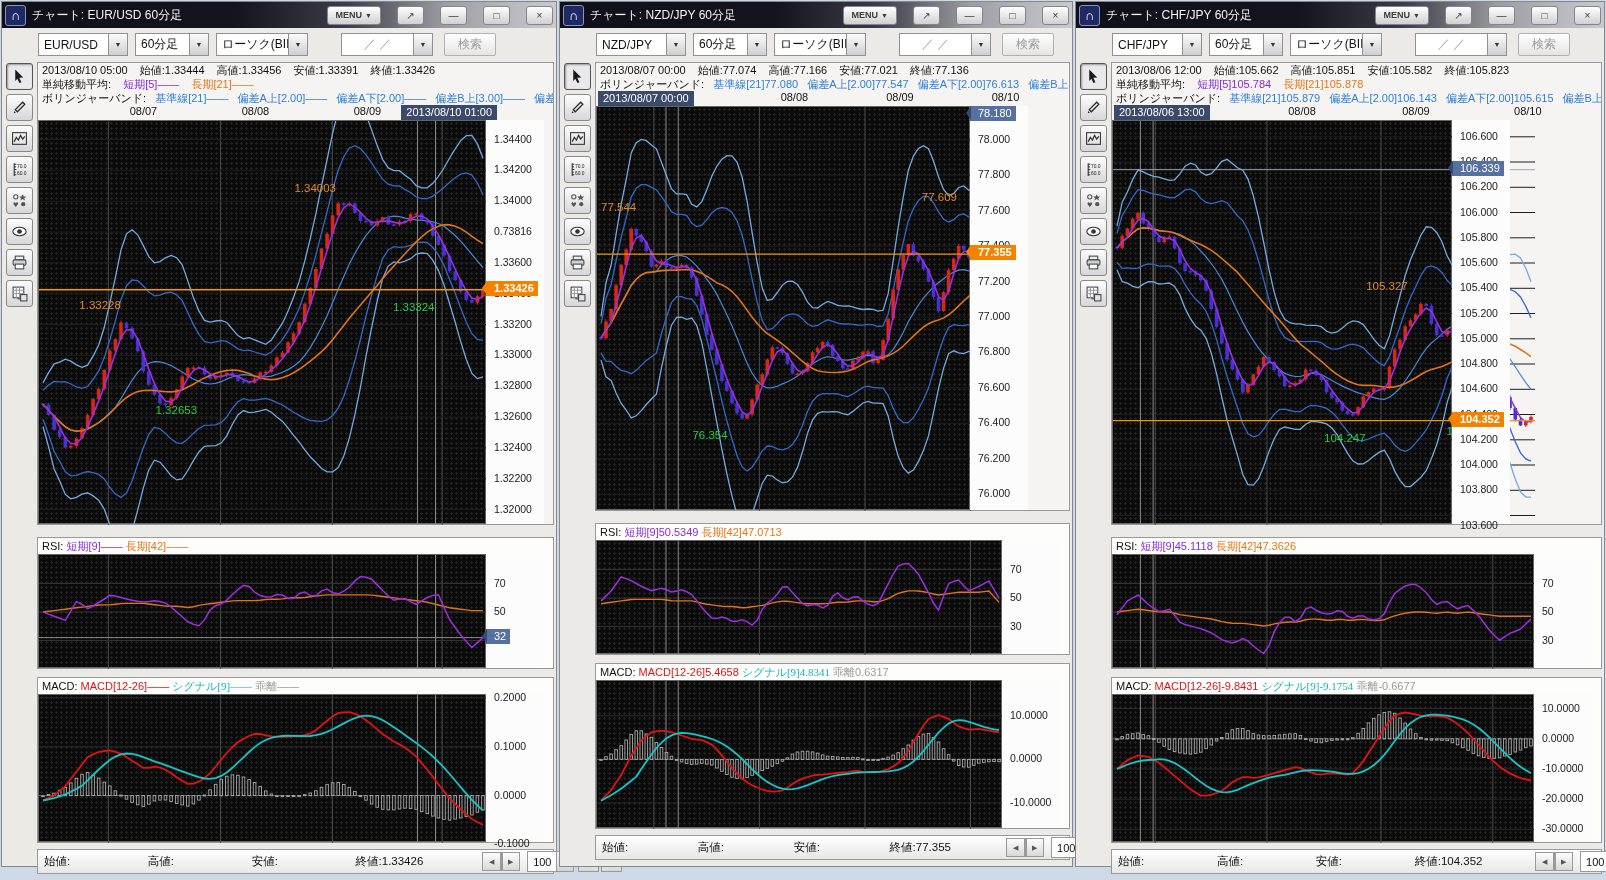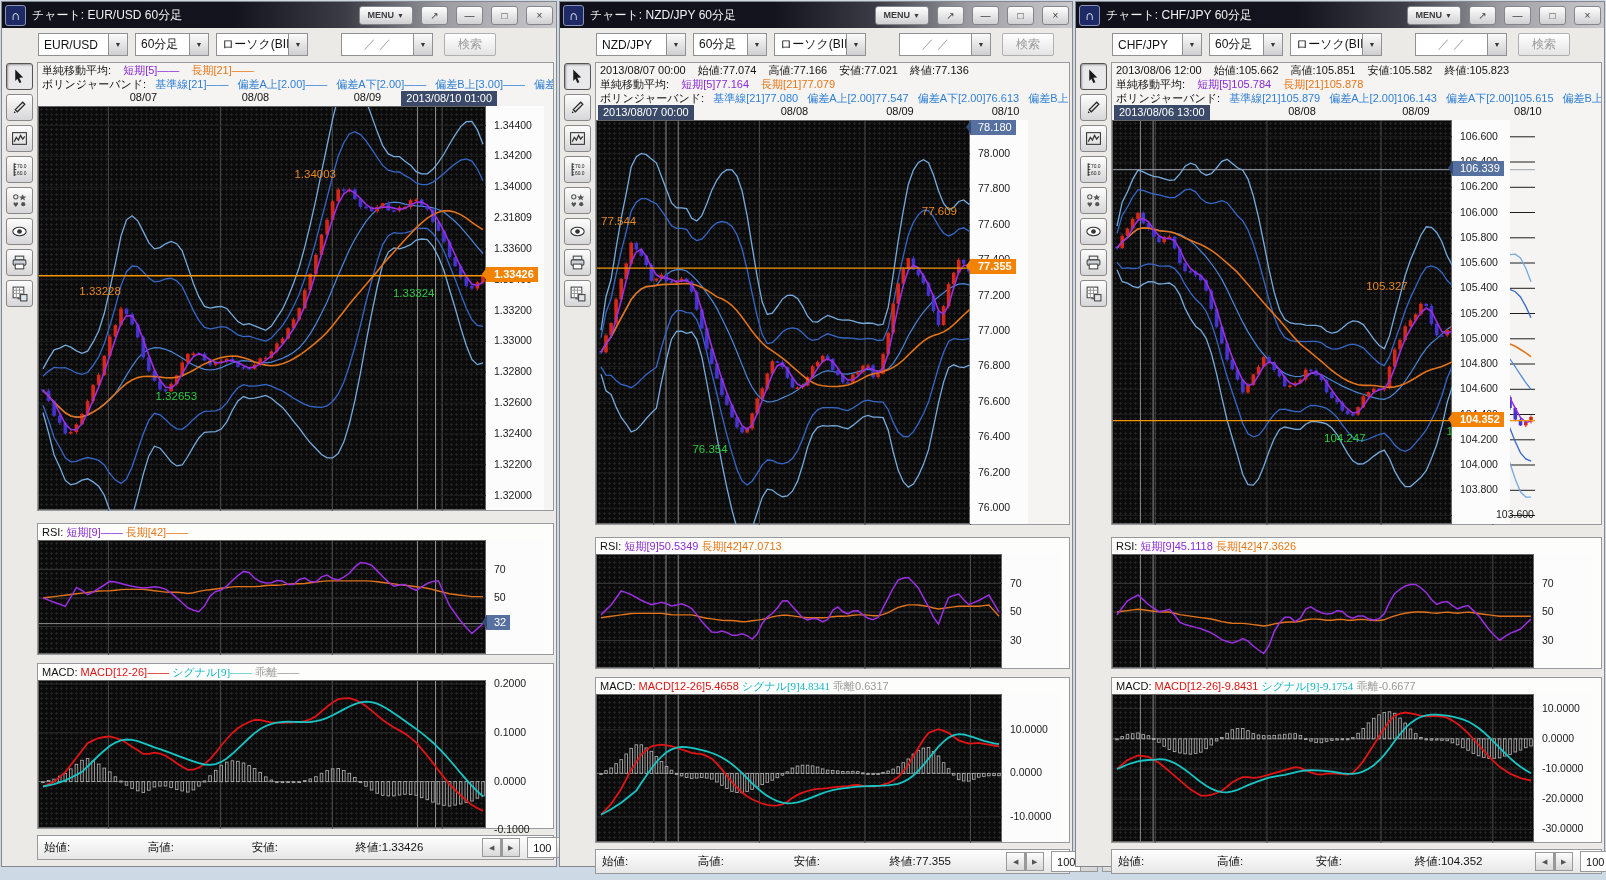--- a/index.html
+++ b/index.html
@@ -5,21 +5,21 @@
   html,body{margin:0;padding:0;width:1606px;height:880px;overflow:hidden;
     background:#cdd9e5;font-family:"Liberation Sans","DejaVu Sans",sans-serif;}
   .win{position:absolute;top:1px;height:866px;background:#e7e5e2;border:1px solid #85878c;
     box-sizing:border-box;display:flex;flex-direction:column;}
   
   .titlebar{height:26px;flex:none;display:flex;align-items:center;padding:0 3px;
     background:linear-gradient(90deg,#10101a 0%,#14141e 42%,#3c3c46 62%,#9c9ca2 80%,#cacace 100%);}
   .logo{width:19px;height:19px;background:#1d2a66;border:1px solid #8a93b8;border-radius:3px;
     color:#fff;font-size:13px;font-weight:bold;display:flex;align-items:center;justify-content:center;margin-right:6px;flex:none;}
   .wtitle{color:#f2f2f4;font-size:12px;white-space:nowrap;overflow:hidden;flex:1;}
-  .tbbtns{display:flex;gap:8px;flex:none;}
+  .tbbtns{display:flex;gap:16px;flex:none;}
   .tbtn{height:19px;min-width:27px;border:1px solid #83858a;border-radius:3px;
     background:linear-gradient(#fefefe,#d0d0d2);font-size:10px;color:#3c3c40;
     display:flex;align-items:center;justify-content:center;padding:0 4px;cursor:default;}
   .tbtn.menu{font-weight:bold;font-size:9px;gap:3px;padding:0 8px;}
   .tbtn .car{font-size:7px;}
   
   .toolbar{height:33px;flex:none;display:flex;align-items:center;gap:7px;padding-left:36px;background:#eceae7;}
   .dd{display:flex;align-items:center;height:23px;background:#fff;border:1px solid #8f9194;font-size:12px;color:#111;box-sizing:border-box;}
   .dd .txt{padding:0 5px;white-space:nowrap;overflow:hidden;flex:1;}
   .dd .dbtn{width:18px;height:100%;border-left:1px solid #8f9194;background:linear-gradient(#fbfbfb,#cfcfd1);
@@ -178,20 +178,27 @@
             <svg viewBox="0 0 16 16">
               <rect x="2" y="2" width="10" height="10" fill="#fff" stroke="#444"></rect>
               <path d="M2 5 H12 M2 8 H12 M5 2 V12 M8 2 V12" stroke="#999" fill="none"></path>
               <rect x="9" y="9" width="6" height="6" fill="#dfe3ea" stroke="#444"></rect>
               <path d="M6 13 H9" stroke="#444"></path>
             </svg>
           </button>
     </div>
     <div class="main">
       <div class="toppanel">
+        <div class="inforow">
+          <span class="v">2013/08/10 05:00</span>
+          <span>始値:</span><span class="v">1.33444</span>
+          <span>高値:</span><span class="v">1.33456</span>
+          <span>安値:</span><span class="v">1.33391</span>
+          <span>終値:</span><span class="v">1.33426</span>
+        </div>
         <div class="inforow">
           <span class="v">単純移動平均:</span>
           <span class="c-pur v"><span>短期[5]</span><span>――</span></span>
           <span class="c-org v"><span>長期[21]</span><span>――</span></span>
         </div>
         <div class="inforow">
           <span class="v">ボリンジャーバンド:</span><span class="boll-items"><span class="bi">基準線[21]――</span><span class="bi">偏差A上[2.00]――</span><span class="bi">偏差A下[2.00]――</span><span class="bi">偏差B上[3.00]――</span><span class="bi">偏差B下[3.00]――</span></span>
         </div>
         <div class="daterow">
           <div class="chip right">2013/08/10 01:00</div>
@@ -390,21 +397,21 @@
                   <line x1="0" y1="168.7" x2="448" y2="168.7" stroke="#f59300" stroke-width="1.4"></line>
                   <text x="40.3" y="188.1" font-size="11.5" fill="#e8871e">1.33228</text>
                   <text x="116.5" y="293.0" font-size="11.5" fill="#2ecc40">1.32653</text>
                   <text x="255.4" y="70.9" font-size="11.5" fill="#e8871e">1.34003</text>
                   <text x="353.9" y="189.7" font-size="11.5" fill="#2ecc40">1.33324</text>
                 </svg></div>
           <div class="yaxis">
                 <div class="tick" style="top: 12.5038px;">1.34400</div>
                 <div class="tick" style="top: 43.3435px;">1.34200</div>
                 <div class="tick" style="top: 74.1832px;">1.34000</div>
-                <div class="tick" style="top: 105.023px;">2.31809</div>
+                <div class="tick" style="top: 105.023px;">0.73816</div>
                 <div class="tick" style="top: 135.863px;">1.33600</div>
                 <div class="tick" style="top: 166.702px;">1.33400</div>
                 <div class="tick" style="top: 197.542px;">1.33200</div>
                 <div class="tick" style="top: 228.382px;">1.33000</div>
                 <div class="tick" style="top: 259.221px;">1.32800</div>
                 <div class="tick" style="top: 290.061px;">1.32600</div>
                 <div class="tick" style="top: 320.901px;">1.32400</div>
                 <div class="tick" style="top: 351.74px;">1.32200</div>
                 <div class="tick" style="top: 382.58px;">1.32000</div>
                 <div class="badge orange" style="top: 160.693px;">1.33426</div>
@@ -671,25 +678,20 @@
           </button>
     </div>
     <div class="main">
       <div class="toppanel">
         <div class="inforow">
           <span class="v">2013/08/07 00:00</span>
           <span>始値:</span><span class="v">77.074</span>
           <span>高値:</span><span class="v">77.166</span>
           <span>安値:</span><span class="v">77.021</span>
           <span>終値:</span><span class="v">77.136</span>
-        </div>
-        <div class="inforow">
-          <span class="v">単純移動平均:</span>
-          <span class="c-pur v"><span>短期[5]</span><span>77.164</span></span>
-          <span class="c-org v"><span>長期[21]</span><span>77.079</span></span>
         </div>
         <div class="inforow">
           <span class="v">ボリンジャーバンド:</span><span class="boll-items"><span class="bi">基準線[21]77.080</span><span class="bi">偏差A上[2.00]77.547</span><span class="bi">偏差A下[2.00]76.613</span><span class="bi">偏差B上[3.00]77.780</span></span>
         </div>
         <div class="daterow">
           <div class="chip left">2013/08/07 00:00</div>
         <span class="dlabel" style="left: 198.4px;">08/08</span>
               <span class="dlabel" style="left: 303.96px;">08/09</span>
               <span class="dlabel" style="left: 409.52px;">08/10</span>
             </div>
@@ -1386,21 +1388,21 @@
                 <div class="tick" style="top: 136.031px;">105.600</div>
                 <div class="tick" style="top: 161.281px;">105.400</div>
                 <div class="tick" style="top: 186.531px;">105.200</div>
                 <div class="tick" style="top: 211.781px;">105.000</div>
                 <div class="tick" style="top: 237.031px;">104.800</div>
                 <div class="tick" style="top: 262.281px;">104.600</div>
                 <div class="tick" style="top: 287.531px;">104.400</div>
                 <div class="tick" style="top: 312.781px;">104.200</div>
                 <div class="tick" style="top: 338.031px;">104.000</div>
                 <div class="tick" style="top: 363.281px;">103.800</div>
-                <div class="tick" style="top: 388px; margin-left: 36px;">103.600</div>
+                <div class="tick" style="top: 399px;">103.600</div>
                 <div class="badge blue" style="top: 40.7325px;">106.339</div>
                 <div class="badge orange" style="top: 291.591px;">104.352</div>
               </div>
         </div>
       </div>
       <div class="subpanel rsi-p">
         <div class="sublabel">
           <span class="v">RSI:</span>
           <span class="c-pur v"><span>短期[9]</span><span>45.1118</span></span>
           <span class="c-org v"><span>長期[42]</span><span>47.3626</span></span>

